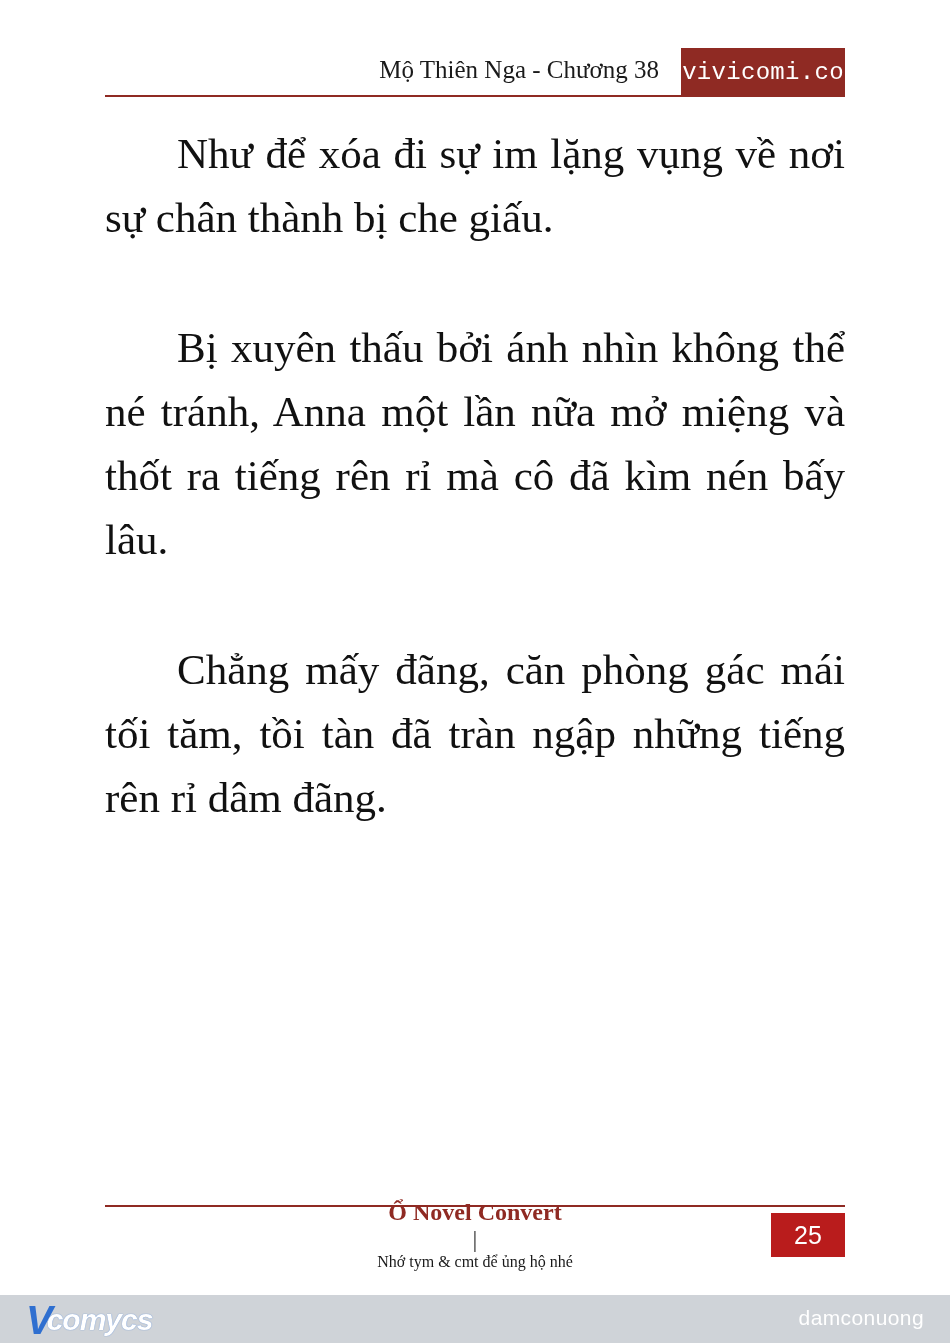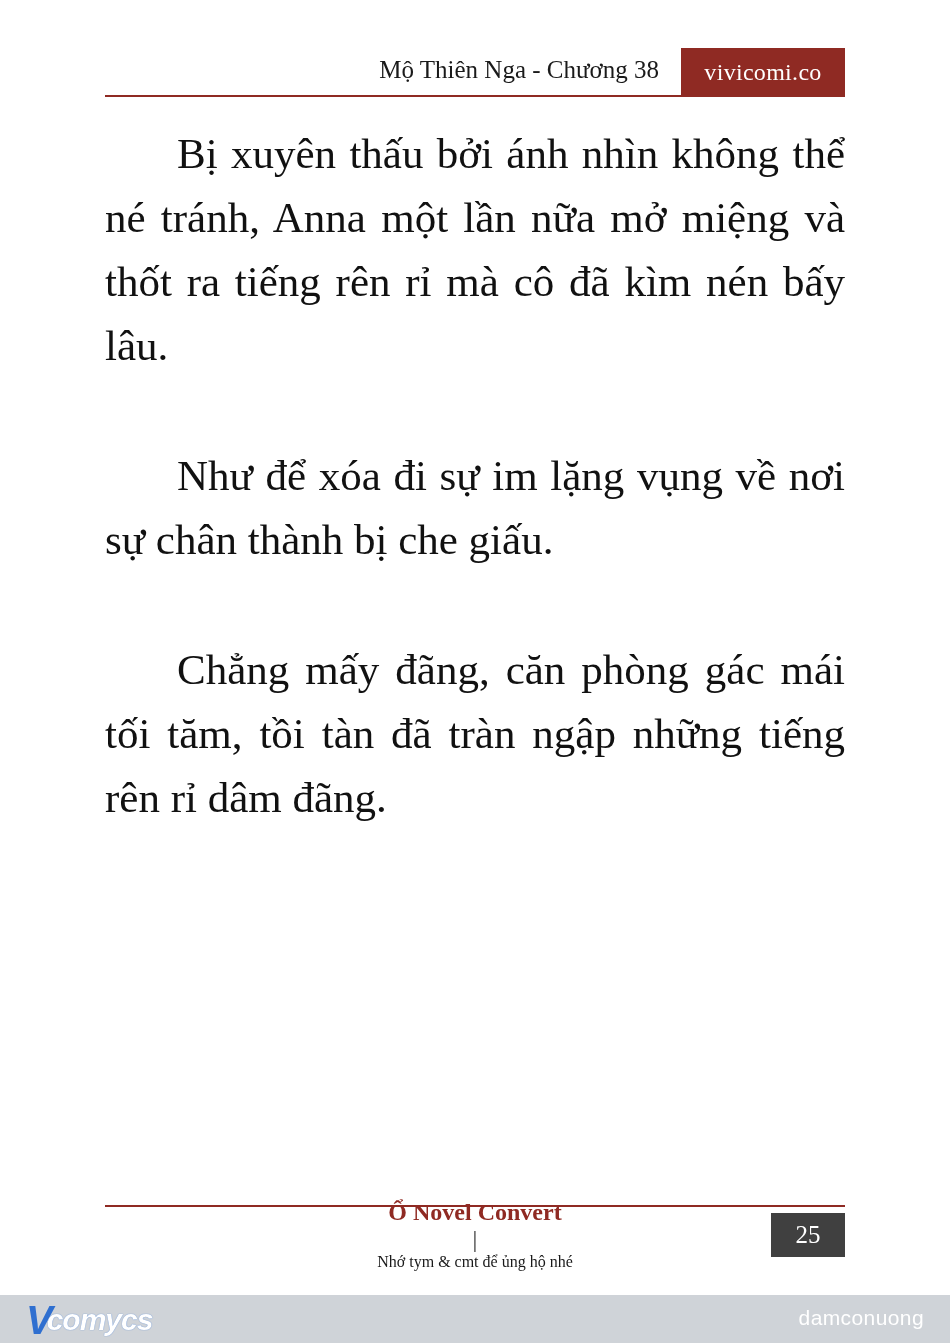--- a/index.html
+++ b/index.html
@@ -54,21 +54,21 @@
     top: 0;
     width: 164px;
     height: 48px;
     background: #8f2a23;
     color: #ffffff;
     font-size: 24px;
     display: flex;
     align-items: center;
     justify-content: center;
     letter-spacing: 0.3px;
-    font-family: Liberation Serif, serif;
+    font-family: Liberation Mono, monospace;
   }
 
   
   .content {
     position: absolute;
     left: 105px;
     top: 122px;
     width: 740px;
   }
   .para {
@@ -126,27 +126,27 @@
     color: #1a1a1a;
     font-family: "Liberation Serif", serif;
     white-space: nowrap;
   }
   .page-number {
     position: absolute;
     right: 0;
     top: 8px;
     width: 74px;
     height: 44px;
-    background: #404040;
+    background: #b91c1c;
     color: #ffffff;
     font-size: 25px;
     display: flex;
     align-items: center;
     justify-content: center;
-    font-family: Liberation Serif, serif;
+    font-family: Liberation Sans, sans-serif;
   }
 
   
   .bottom-bar {
     position: absolute;
     left: 0;
     top: 1295px;
     width: 950px;
     height: 48px;
     background: #cfd3d8;
@@ -194,22 +194,22 @@
 
 <div class="page">
 
   <div class="header">
     <div class="header-title">Mộ Thiên Nga - Chương 38</div>
     <div class="header-badge">vivicomi.co</div>
     <div class="header-rule"></div>
   </div>
 
   <div class="content">
+    <p class="para">Như để xóa đi sự im lặng vụng về nơi sự chân thành bị che giấu.</p>
     <p class="para">Bị xuyên thấu bởi ánh nhìn không thể né tránh, Anna một lần nữa mở miệng và thốt ra tiếng rên rỉ mà cô đã kìm nén bấy lâu.</p>
-    <p class="para">Như để xóa đi sự im lặng vụng về nơi sự chân thành bị che giấu.</p>
     <p class="para">Chẳng mấy đãng, căn phòng gác mái tối tăm, tồi tàn đã tràn ngập những tiếng rên rỉ dâm đãng.</p>
   </div>
 
   <div class="footer">
     <div class="footer-rule"></div>
     <div class="footer-inner">
       <span class="footer-brand">Ổ Novel Convert</span>
       <span class="footer-sep">|</span>
       <span class="footer-note">Nhớ tym &amp; cmt để ủng hộ nhé</span>
     </div>

